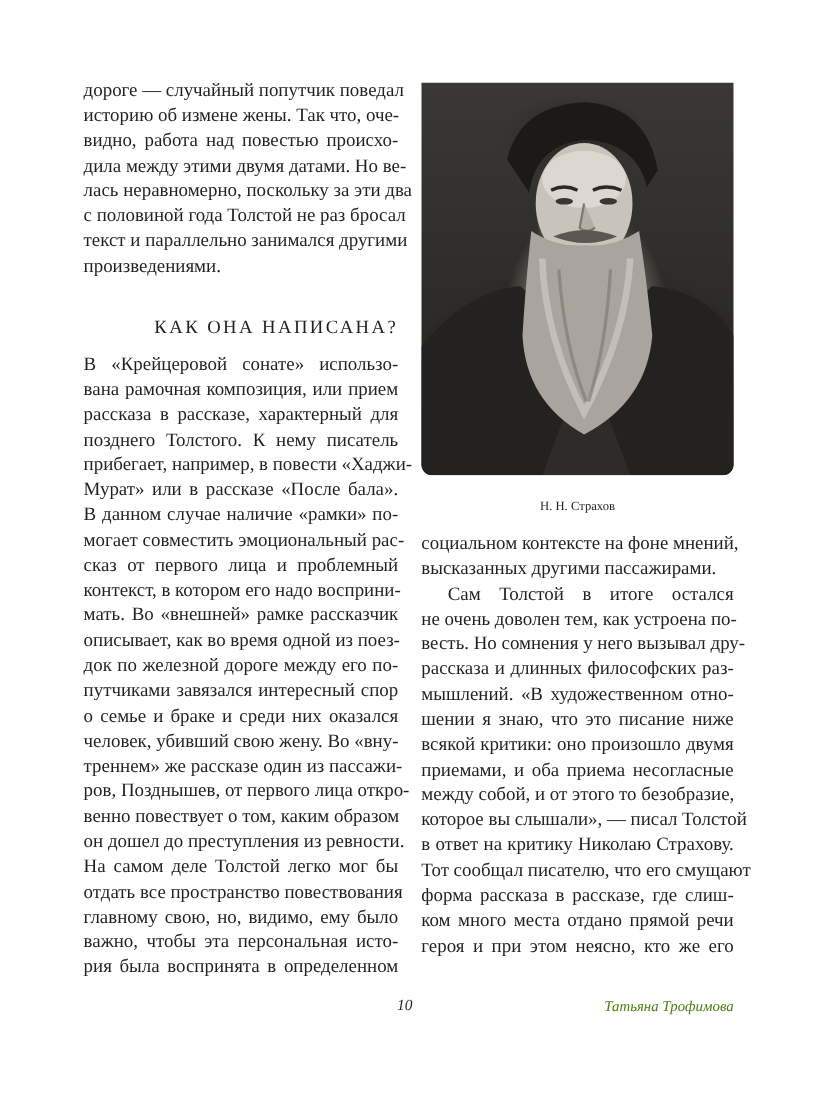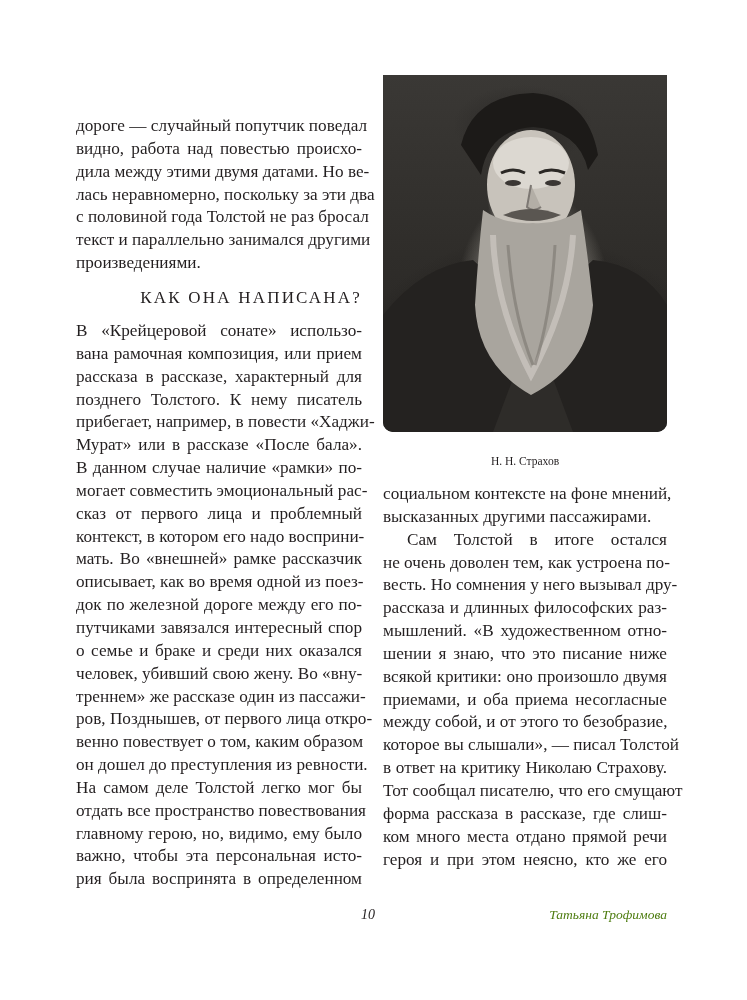--- a/index.html
+++ b/index.html
@@ -16,21 +16,21 @@
     }
     .col .line {
       display: block;
       height: 22.85px;
       white-space: nowrap;
       text-align: justify;
       text-align-last: justify;
     }
     .col .line.last { text-align-last: left; }
     .col .line.indent { padding-left: 24px; }
-    #left-col { left: 76px; top: 71px; width: 286px; margin-top: 44px; }
+    #left-col { left: 76px; top: 71px; width: 286px; }
     #left-col-2 { left: 76px; top: 320px; width: 286px; }
     #right-col { left: 383px; top: 483px; width: 284px; }
     .heading {
       position: absolute; left: 76px; top: 288px; width: 286px;
       text-align: right; font-size: 17px; letter-spacing: 2.2px;
       color: #231f20;
     }
     .photo {
       position: absolute; left: 383px; top: 75px; width: 284px; height: 357px;
       background:
@@ -53,20 +53,21 @@
     .running-footer {
       position: absolute; right: 80px; top: 907px;
       font-size: 13.5px; font-style: italic; color: #4d7c0f;
     }
   </style>
 </head>
 <body>
 
 <div id="left-col" class="col">
   <span class="line">дороге — случайный попутчик поведал</span>
+  <span class="line">историю об измене жены. Так что, оче-</span>
   <span class="line">видно, работа над повестью происхо-</span>
   <span class="line">дила между этими двумя датами. Но ве-</span>
   <span class="line">лась неравномерно, поскольку за эти два</span>
   <span class="line">с половиной года Толстой не раз бросал</span>
   <span class="line">текст и параллельно занимался другими</span>
   <span class="line last">произведениями.</span>
 </div>
 
 <div class="heading">КАК ОНА НАПИСАНА?</div>
 
@@ -86,21 +87,21 @@
   <span class="line">док по железной дороге между его по-</span>
   <span class="line">путчиками завязался интересный спор</span>
   <span class="line">о семье и браке и среди них оказался</span>
   <span class="line">человек, убивший свою жену. Во «вну-</span>
   <span class="line">треннем» же рассказе один из пассажи-</span>
   <span class="line">ров, Позднышев, от первого лица откро-</span>
   <span class="line">венно повествует о том, каким образом</span>
   <span class="line">он дошел до преступления из ревности.</span>
   <span class="line">На самом деле Толстой легко мог бы</span>
   <span class="line">отдать все пространство повествования</span>
-  <span class="line">главному герою, но, видимо, ему было</span>
+  <span class="line">главному свою, но, видимо, ему было</span>
   <span class="line">важно, чтобы эта персональная исто-</span>
   <span class="line">рия была воспринята в определенном</span>
 </div>
 
 <div class="photo">
   <svg width="284" height="357" viewBox="0 0 284 357">
 
     <path d="M78 70 Q90 20 150 18 Q205 22 215 80 L205 95 Q196 55 150 52 Q105 55 98 100 Z" fill="#1c1a18"></path>
 
     <ellipse cx="148" cy="110" rx="44" ry="55" fill="#c8c3bb"></ellipse>

